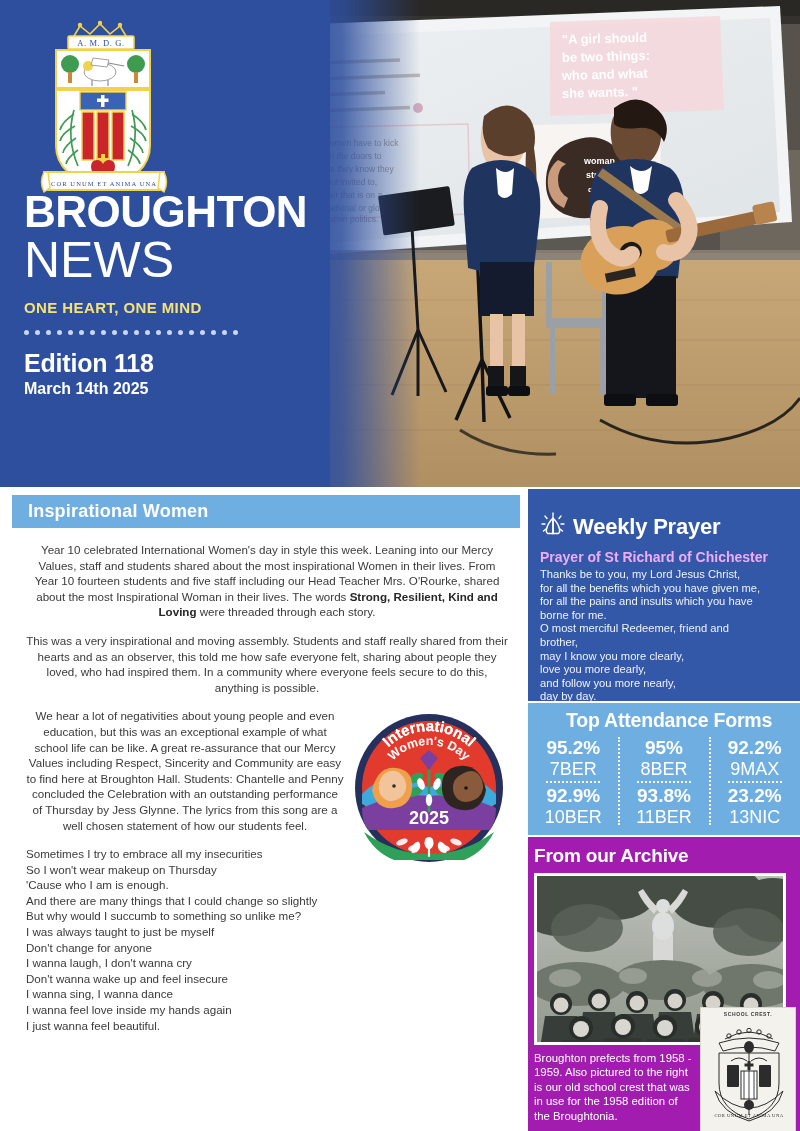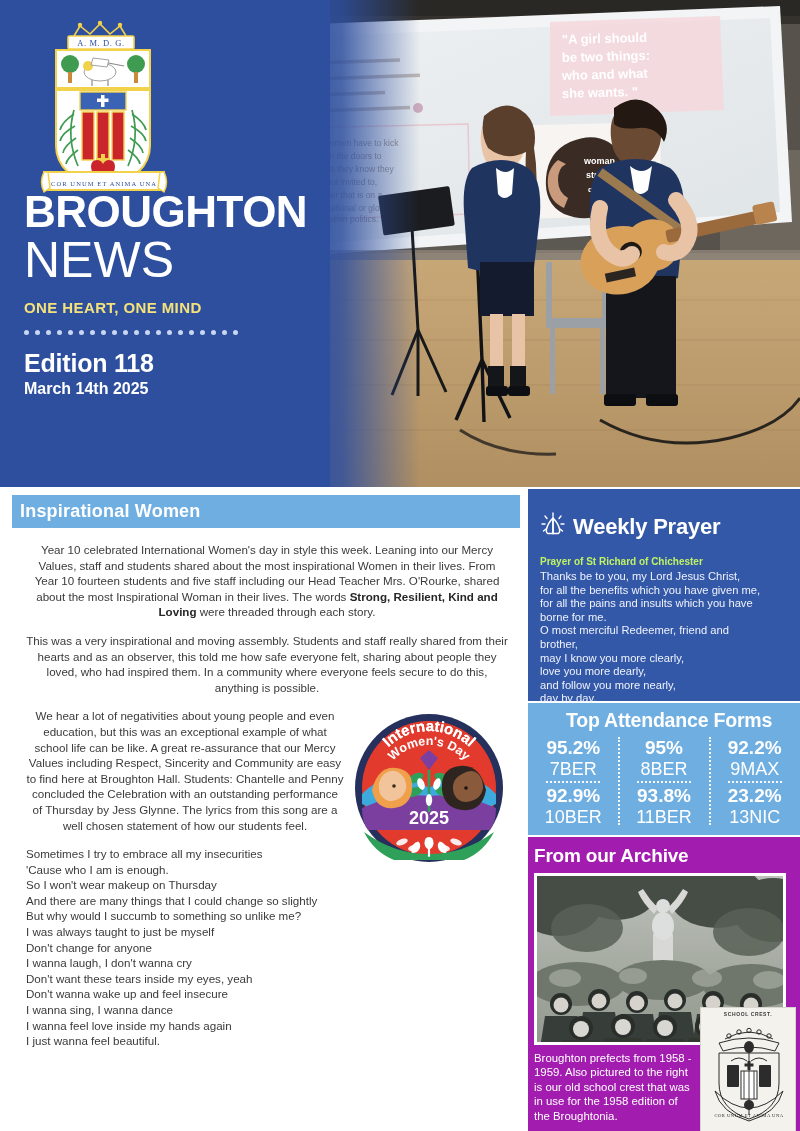--- a/index.html
+++ b/index.html
@@ -25,37 +25,37 @@
   .edition-date { margin-top:2px; font-size:16px; font-weight:bold; color:#ffffff; }
 
   
   .hero-photo { position:absolute; left:300px; top:0; width:500px; height:487px; overflow:hidden; }
   .hero-fade { position:absolute; left:0; top:0; width:120px; height:487px; z-index:5;
     background:linear-gradient(to right,#2E4F9E 0%, rgba(46,79,158,0.85) 35%, rgba(46,79,158,0) 100%); }
 
   
   .left-col { position:absolute; left:0px; top:487px; width:520px; height:644px; background:#fff; }
   .section-bar { position:absolute; left:12px; top:8px; width:508px; height:33px; background:#6FAEE0; display:flex; align-items:center; }
-  .section-bar span { color:#fff; font-size:18px; font-weight:bold; padding-left:8px; letter-spacing:0.2px; }
+  .section-bar span { color:#fff; font-size:18px; font-weight:bold; padding-left:16px; letter-spacing:0.2px; }
   .article { position:absolute; left:26px; top:55px; width:482px; color:#3a3a3a; }
   .article p { font-size:11.6px; line-height:15.6px; margin-bottom:13px;text-align:center; }
   .article p b { font-weight:bold; color:#262626; }
   .wrap-para { width:318px; }
   .lyrics { margin-top:4px; }
   .lyrics div { font-size:11.6px; line-height:15.6px; color:#3a3a3a; }
 
   .iwd-badge { position:absolute; left:350px; top:712px; width:158px; height:152px; z-index:3; }
 
   
   .right-col { position:absolute; left:520px; top:487px; width:280px; height:644px; background:#fff; }
 
   .prayer { position:absolute; left:8px; top:2px; width:272px; height:212px; background:#3458A8; padding:23px 12px 0 12px; }
   .prayer-head { display:flex; align-items:center; gap:7px; }
   .prayer-title { color:#fff; font-size:22px; font-weight:bold; letter-spacing:-0.2px; }
-  .prayer-sub { margin-top:14px; color:#bef264; font-size:10px; font-weight:bold; }
+  .prayer-sub { margin-top:7px; color:#f0abfc; font-size:14px; font-weight:bold; }
   .prayer-body { margin-top:3px; }
   .prayer-body div { color:#eef2fb; font-size:11.2px; line-height:13.6px; }
 
   .attend { position:absolute; left:8px; top:216px; width:272px; height:132px; background:#6FAEE0; }
   .attend-title { text-align:center; color:#fff; font-size:19.5px; font-weight:bold; padding-top:6px; letter-spacing:-0.2px;padding-left:10px; }
   .attend-grid { display:grid; grid-template-columns:1fr 1fr 1fr; margin-top:3px; }
   .att-cell { text-align:center; padding:2px 0 3px 0; }
   .att-pct { color:#fff; font-size:19px; font-weight:bold; line-height:22px; }
   .att-form { color:#fff; font-size:18px; font-weight:normal; line-height:21px; }
   .vsep { position:absolute; top:34px; width:0; height:88px; border-left:2px dotted #ffffff; opacity:.95; }
@@ -343,28 +343,27 @@
     <div class="section-bar">
       <span>Inspirational Women</span>
     </div>
 
     <div class="article">
       <p><span>Year 10 celebrated International Women's day in style this week. Leaning into our Mercy Values, staff and students shared about the most inspirational Women in their lives. From Year 10 fourteen students and five staff including our Head Teacher Mrs. O'Rourke, shared about the most Inspirational Woman in their lives. The words </span><b>Strong, Resilient, Kind and Loving</b><span> were threaded through each story.</span></p>
       <p>This was a very inspirational and moving assembly. Students and staff really shared from their hearts and as an observer, this told me how safe everyone felt, sharing about people they loved, who had inspired them. In a community where everyone feels secure to do this, anything is possible.</p>
       <p class="wrap-para">We hear a lot of negativities about young people and even education, but this was an exceptional example of what school life can be like. A great re-assurance that our Mercy Values including Respect, Sincerity and Community are easy to find here at Broughton Hall. Students: Chantelle and Penny concluded the Celebration with an outstanding performance of Thursday by Jess Glynne. The lyrics from this song are a well chosen statement of how our students feel.</p>
       <div class="lyrics">
         <div>Sometimes I try to embrace all my insecurities</div>
+        <div>So I won't wear makeup on Thursday</div>
         <div>'Cause who I am is enough.</div>
-        <div>So I won't wear makeup on Thursday</div>
         <div>And there are many things that I could change so slightly</div>
         <div>But why would I succumb to something so unlike me?</div>
         <div>I was always taught to just be myself</div>
         <div>Don't change for anyone</div>
         <div>I wanna laugh, I don't wanna cry</div>
-        <div>Don't want these tears inside my eyes, yeah</div>
         <div>Don't wanna wake up and feel insecure</div>
         <div>I wanna sing, I wanna dance</div>
         <div>I wanna feel love inside my hands again</div>
         <div>I just wanna feel beautiful.</div>
       </div>
     </div>
 
   </div>
 
   <div class="iwd-badge">

